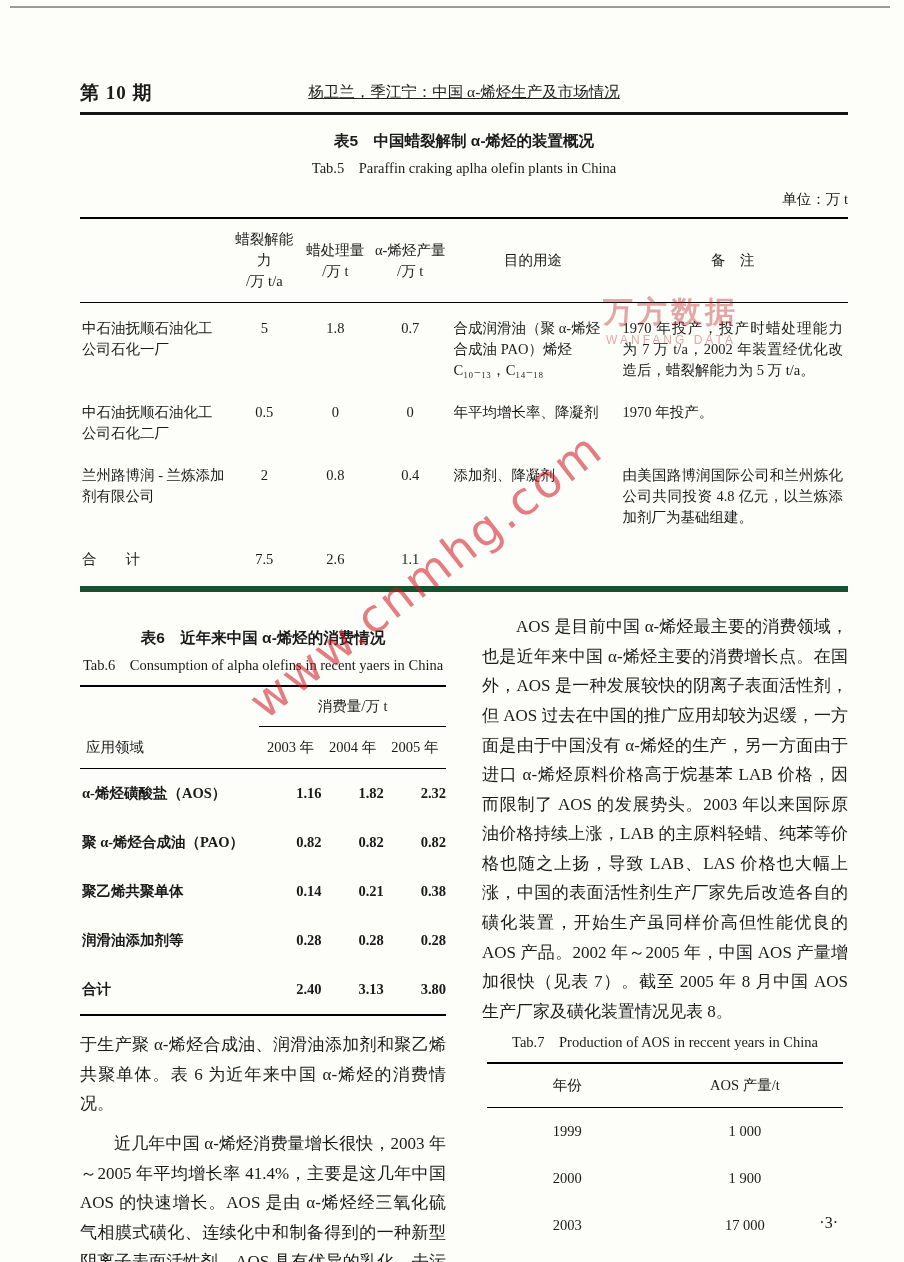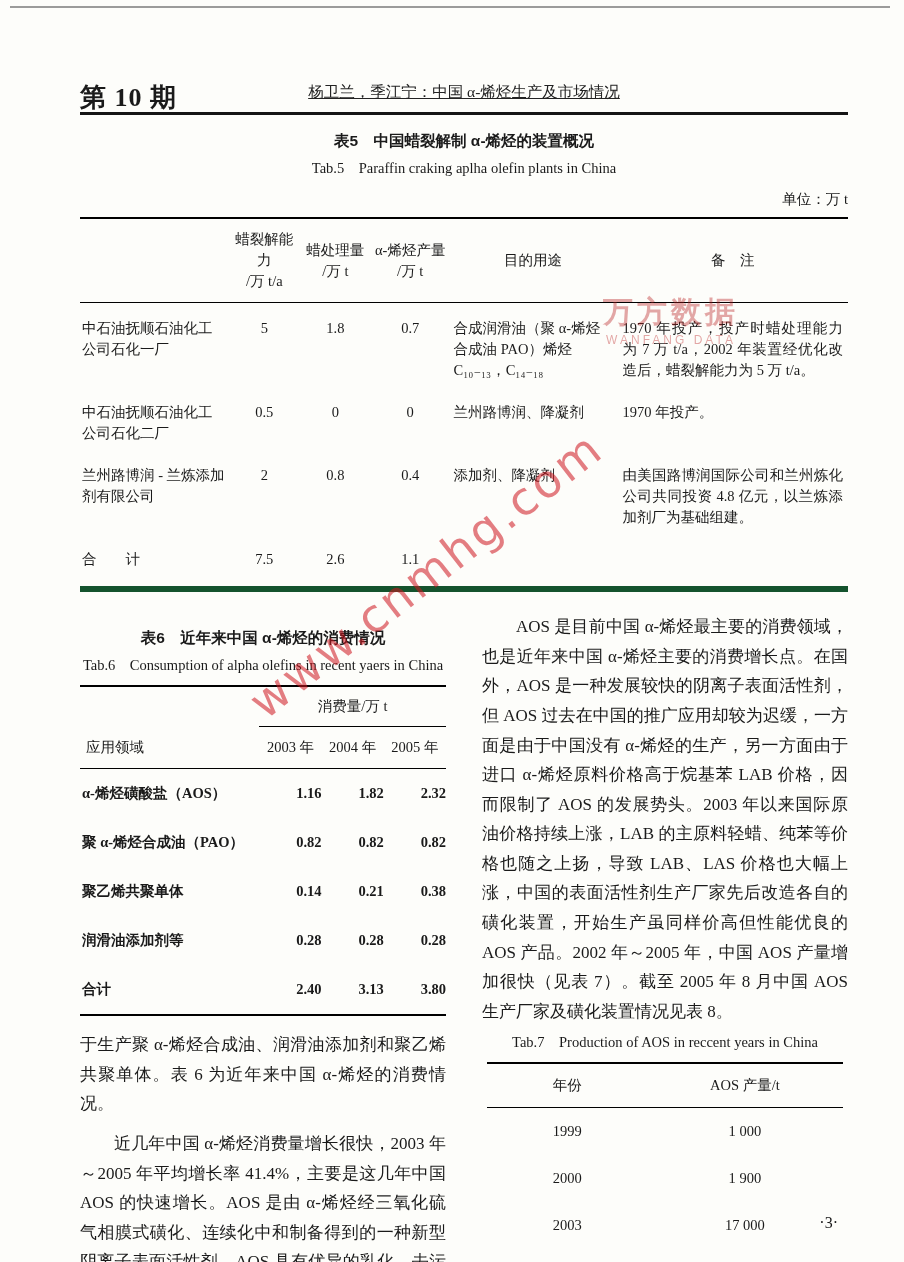--- a/index.html
+++ b/index.html
@@ -11,21 +11,21 @@
     background: #fdfdfa;
     font-family: "Liberation Serif", "DejaVu Serif", serif;
     color: #1a1a1a;
     padding: 80px 56px 0 80px;
     overflow: hidden;
   }
   .scan-top { position:absolute; top:6px; left:10px; right:14px; height:2px; background:#4a4a4a; opacity:.55; }
 
   
   .header { position:relative; height:26px; }
-  .issue { font-size:26px; font-weight:bold; letter-spacing:1px;margin-top:8px; }
+  .issue { font-size:19px; font-weight:bold; letter-spacing:1px;margin-top:8px; }
   .running-title { position:absolute; left:50%; top:2px; transform:translateX(-50%); font-size:15.5px; white-space:nowrap; color:#222;text-decoration:underline; }
   .header-rule { border:none; border-top:3px solid #151515; margin:6px 0 0 0; }
 
   
   .tbl-title-cn { text-align:center; font-family:"Liberation Sans","DejaVu Sans",sans-serif; font-weight:bold; font-size:15.5px; margin-top:16px; }
   .tbl-title-en { text-align:center; font-size:14.5px; margin-top:7px; }
   .unit { text-align:right; font-size:14.5px; margin-top:12px; }
 
   table { border-collapse:collapse; width:100%; }
   th, td { font-weight:normal; font-size:14.5px; line-height:1.45; }
@@ -130,21 +130,21 @@
           <td class="c">1.8</td>
           <td class="c">0.7</td>
           <td class="l">合成润滑油（聚 α-烯烃合成油 PAO）烯烃 C₁₀₋₁₃，C₁₄₋₁₈</td>
           <td class="l note">1970 年投产，投产时蜡处理能力为 7 万 t/a，2002 年装置经优化改造后，蜡裂解能力为 5 万 t/a。</td>
         </tr>
         <tr>
           <td class="l name">中石油抚顺石油化工公司石化二厂</td>
           <td class="c">0.5</td>
           <td class="c">0</td>
           <td class="c">0</td>
-          <td class="l">兰州路博润、降凝剂</td>
+          <td class="l">年平均增长率、降凝剂</td>
           <td class="l note">1970 年投产。</td>
         </tr>
         <tr>
           <td class="l name">兰州路博润 - 兰炼添加剂有限公司</td>
           <td class="c">2</td>
           <td class="c">0.8</td>
           <td class="c">0.4</td>
           <td class="l">添加剂、降凝剂</td>
           <td class="l note">由美国路博润国际公司和兰州炼化公司共同投资 4.8 亿元，以兰炼添加剂厂为基础组建。</td>
         </tr>

